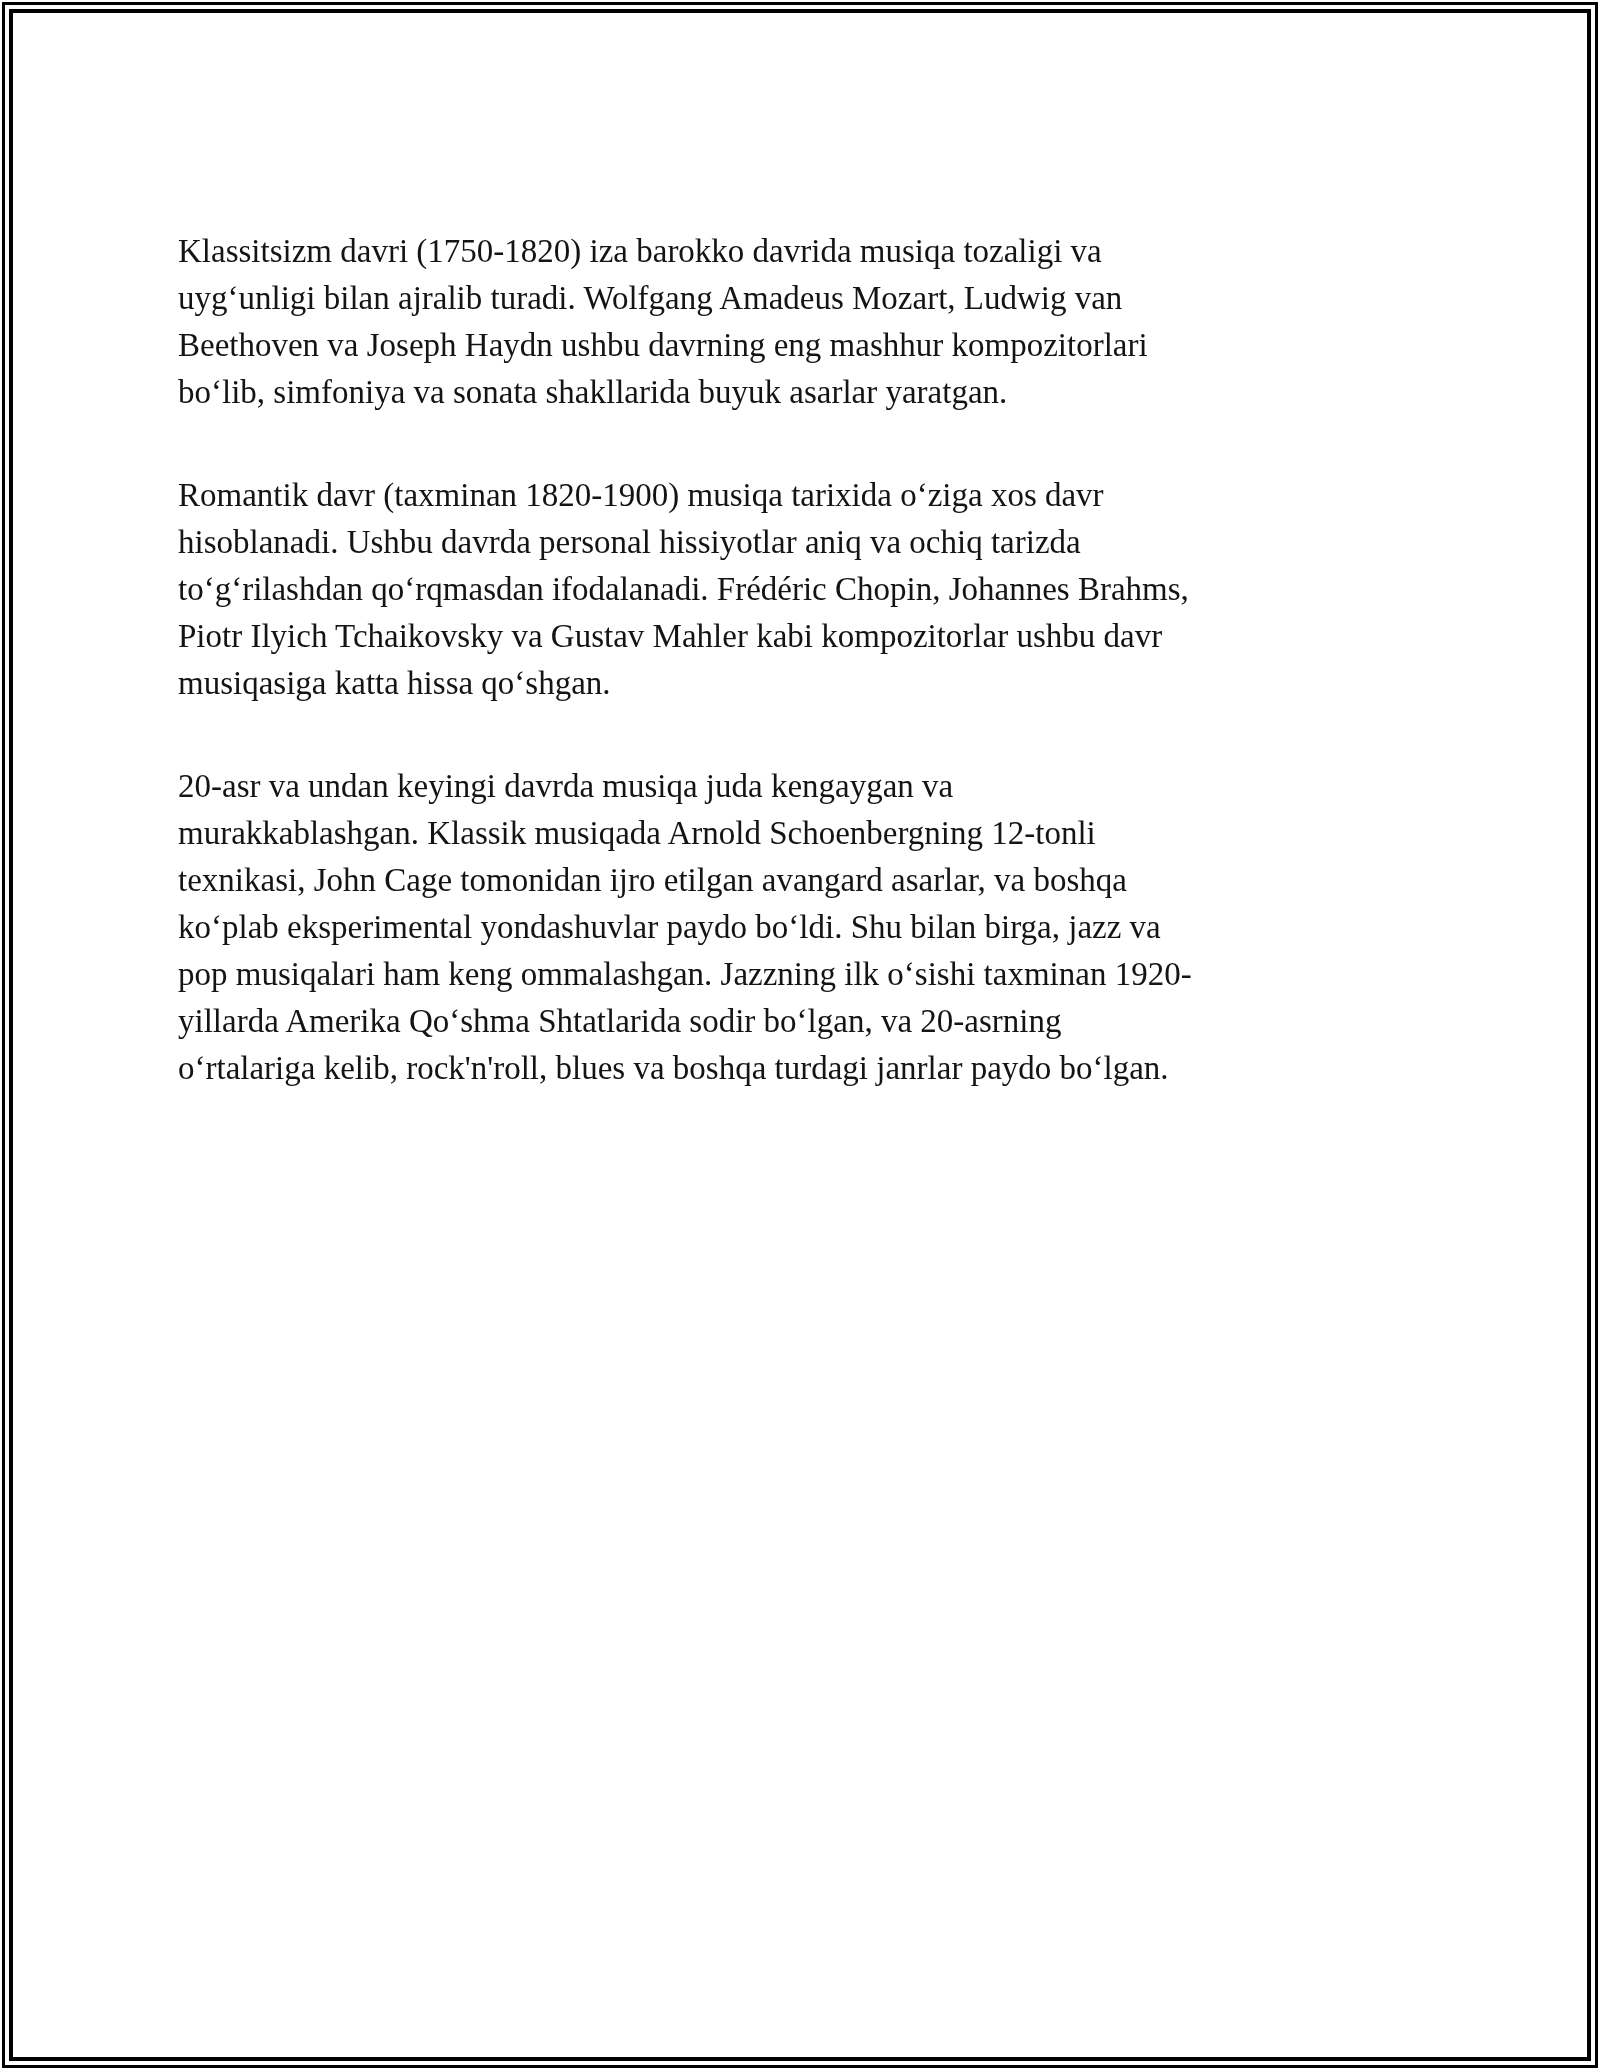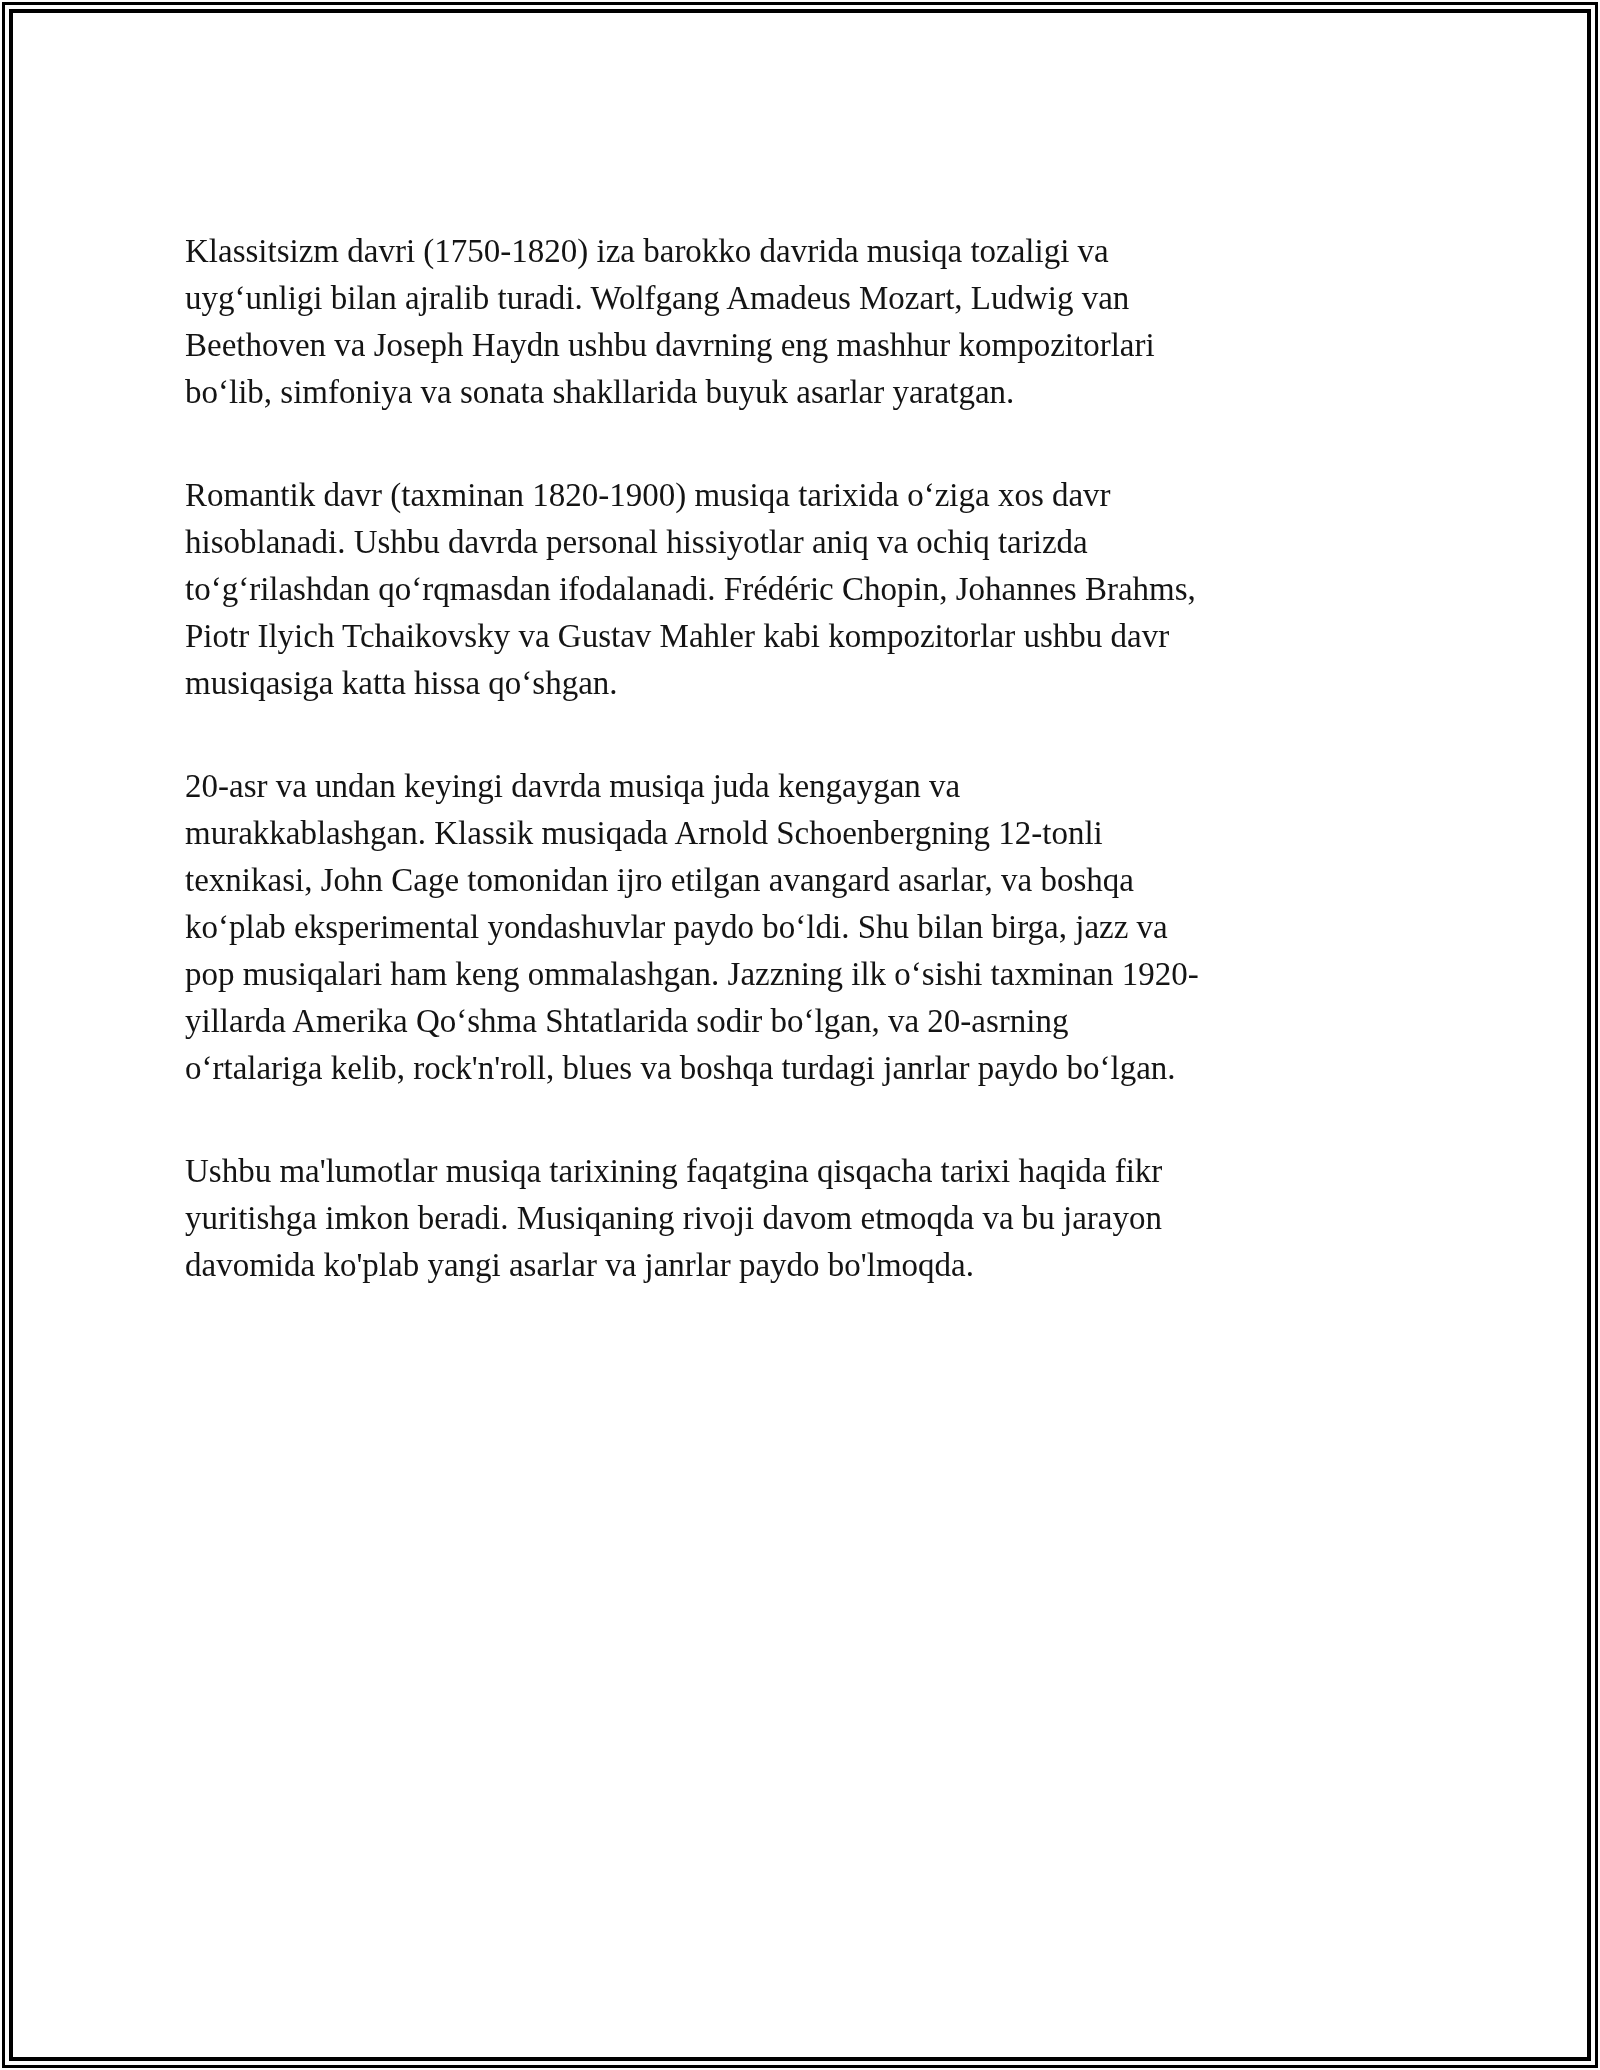--- a/index.html
+++ b/index.html
@@ -26,21 +26,21 @@
     pointer-events: none;
   }
   .frame-inner {
     position: absolute;
     inset: 9px;
     border: 4px solid var(--frame-color);
     pointer-events: none;
   }
   .content {
     position: absolute;
-    left: 185px;
+    left: 178px;
     top: 228px;
     width: 1395px;
   }
   .para {
     margin: 0 0 56px 0;
     font-size: 33px;
     line-height: 47px;
     color: var(--text-color);
     white-space: pre-line;
     text-align: left;
@@ -62,16 +62,13 @@
 to‘g‘rilashdan qo‘rqmasdan ifodalanadi. Frédéric Chopin, Johannes Brahms,
 Piotr Ilyich Tchaikovsky va Gustav Mahler kabi kompozitorlar ushbu davr
 musiqasiga katta hissa qo‘shgan.</p>
   <p class="para">20-asr va undan keyingi davrda musiqa juda kengaygan va
 murakkablashgan. Klassik musiqada Arnold Schoenbergning 12-tonli
 texnikasi, John Cage tomonidan ijro etilgan avangard asarlar, va boshqa
 ko‘plab eksperimental yondashuvlar paydo bo‘ldi. Shu bilan birga, jazz va
 pop musiqalari ham keng ommalashgan. Jazzning ilk o‘sishi taxminan 1920-
 yillarda Amerika Qo‘shma Shtatlarida sodir bo‘lgan, va 20-asrning
 o‘rtalariga kelib, rock'n'roll, blues va boshqa turdagi janrlar paydo bo‘lgan.</p>
-  <p class="para">Ushbu ma'lumotlar musiqa tarixining faqatgina qisqacha tarixi haqida fikr
-yuritishga imkon beradi. Musiqaning rivoji davom etmoqda va bu jarayon
-davomida ko'plab yangi asarlar va janrlar paydo bo'lmoqda.</p>
 </div>
 
 </body></html>

